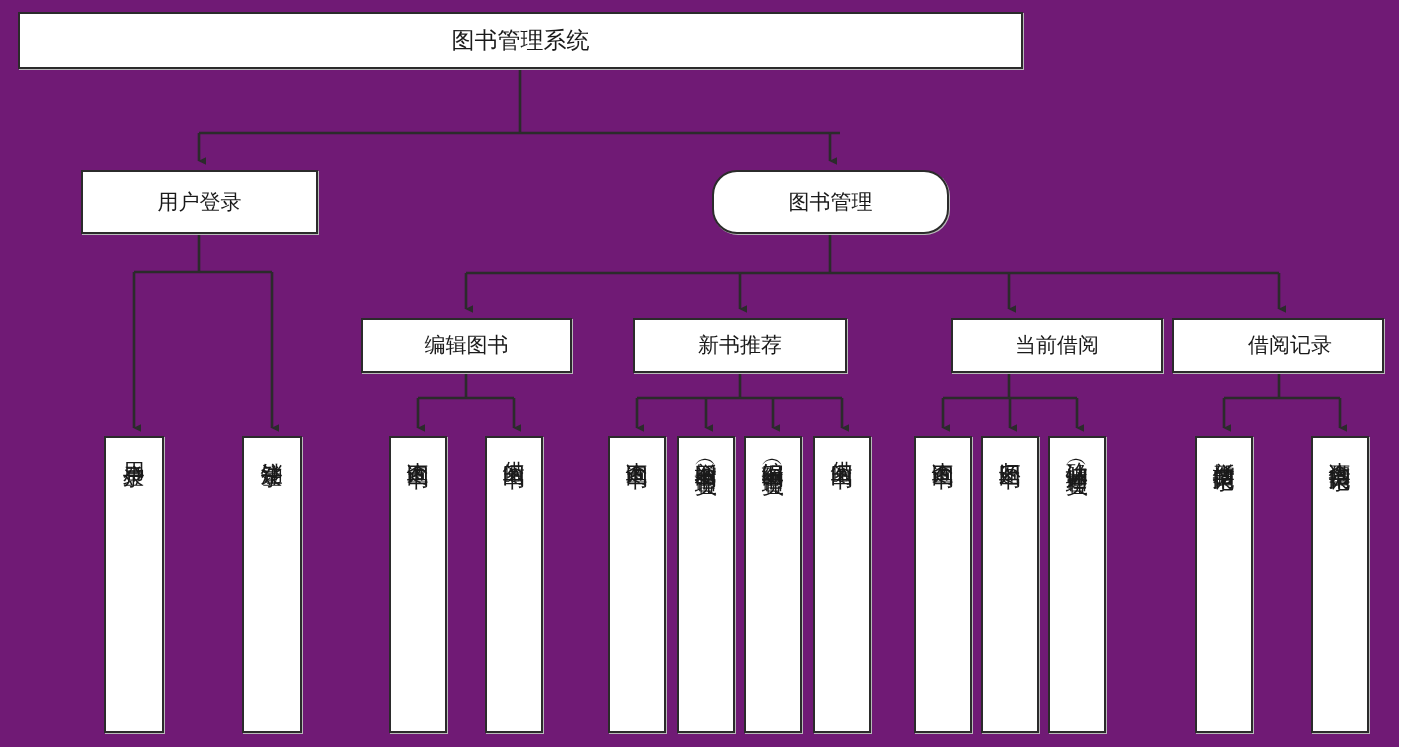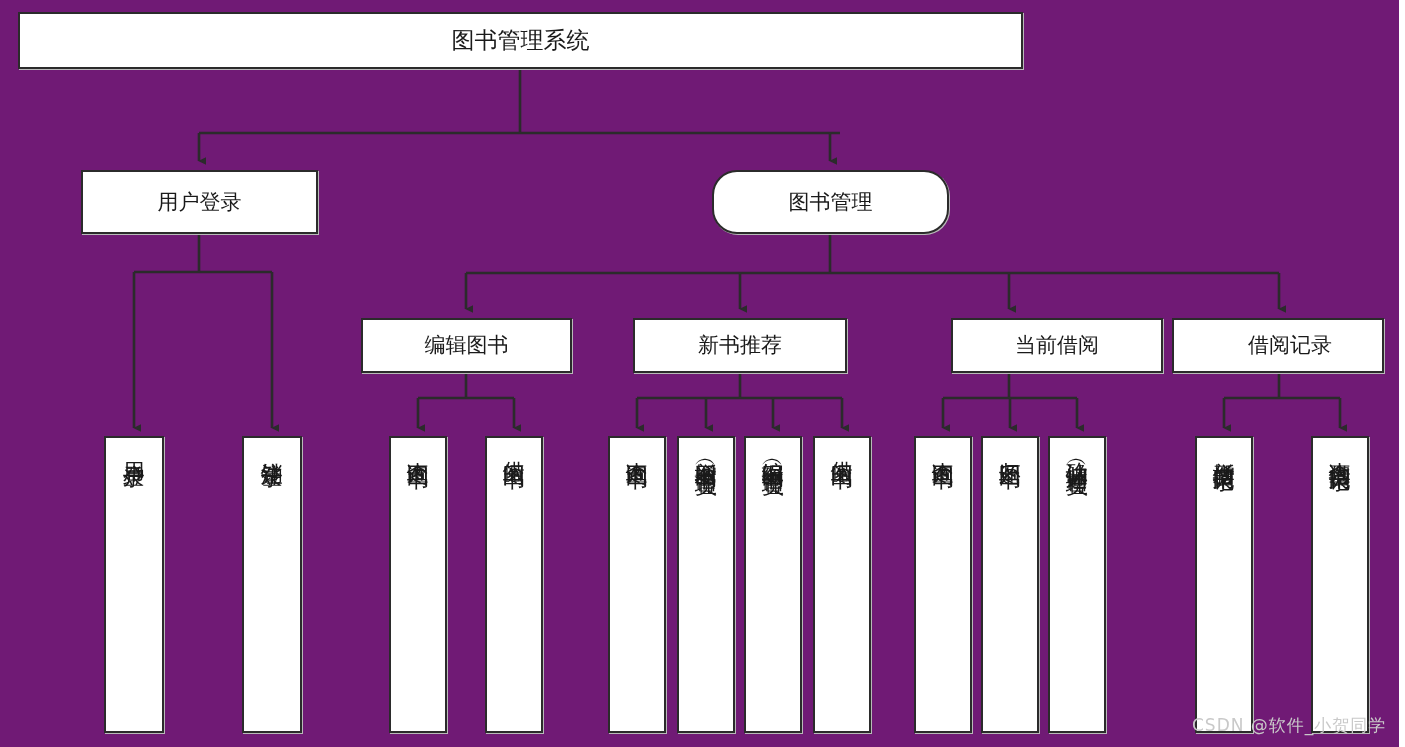--- a/index.html
+++ b/index.html
@@ -185,15 +185,14 @@
     <span class="node-label">确认归还（管理员）</span>
   </div>
 
   <div class="node vertical" style="left:1195px; top:436px; width:58px; height:297px;">
     <span class="node-label">新增借阅记录</span>
   </div>
   <div class="node vertical" style="left:1311px; top:436px; width:58px; height:297px;">
     <span class="node-label">查询借阅记录</span>
   </div>
 
-  <div class="watermark" style="left:1192px; top:714px;">CSDN @软件_小贺同学</div>
 
 </div>
 
 </body></html>

